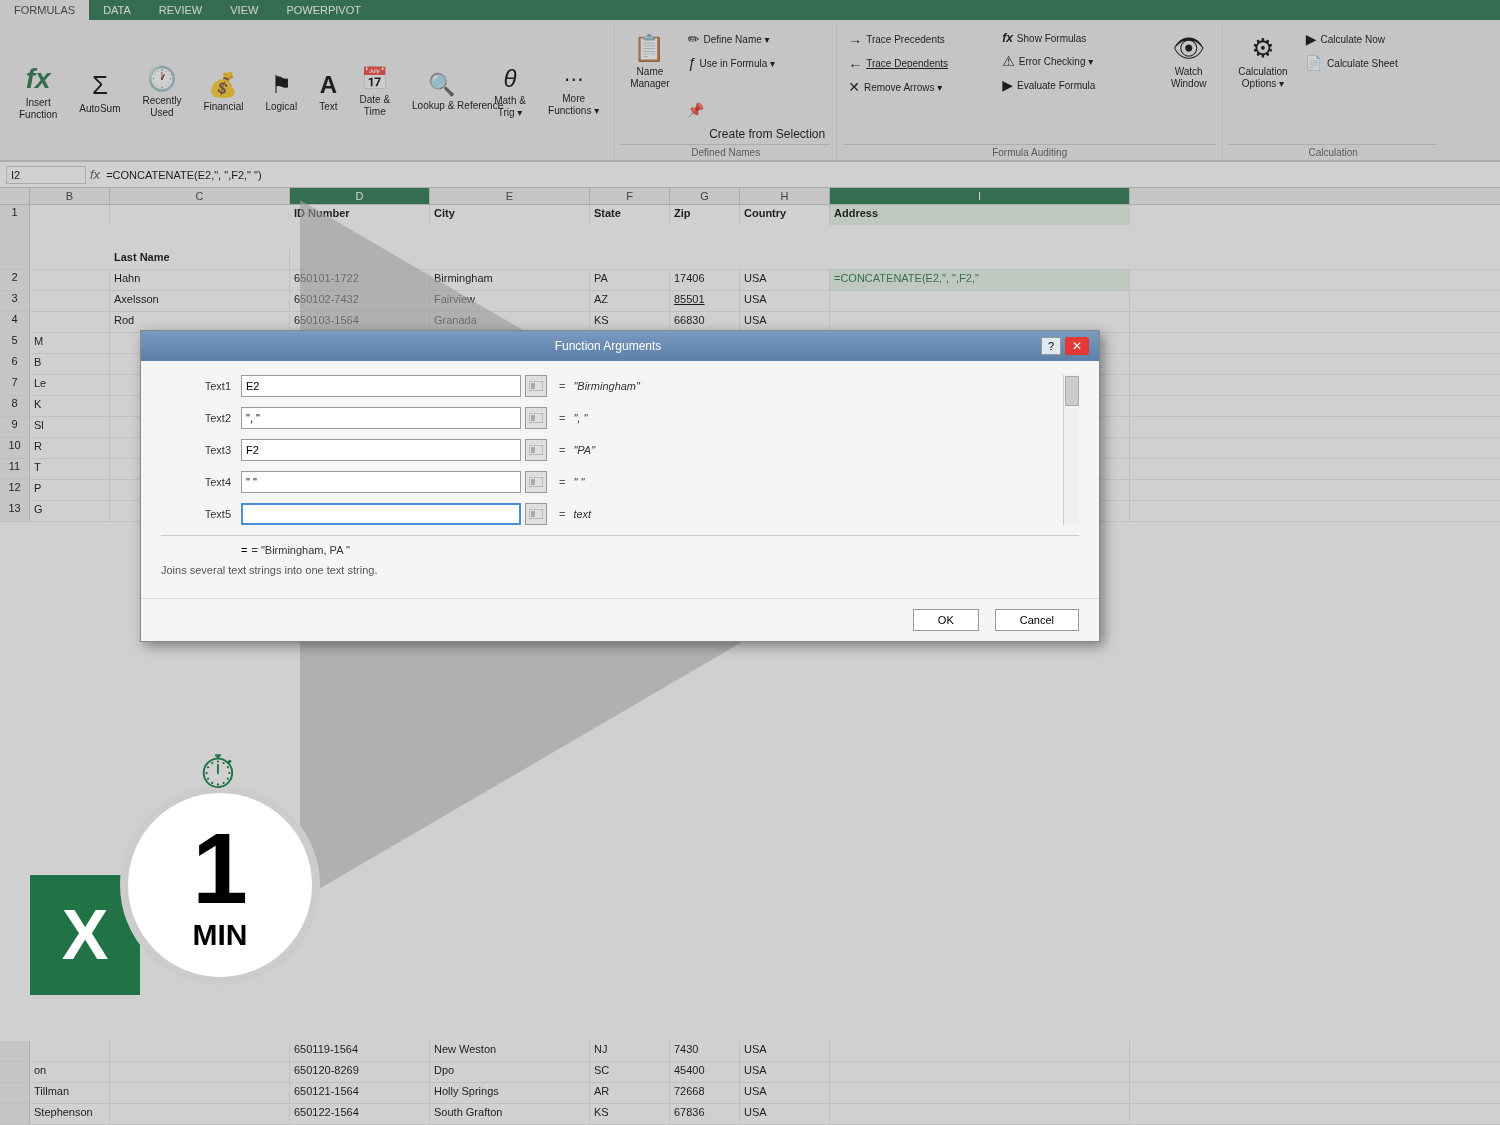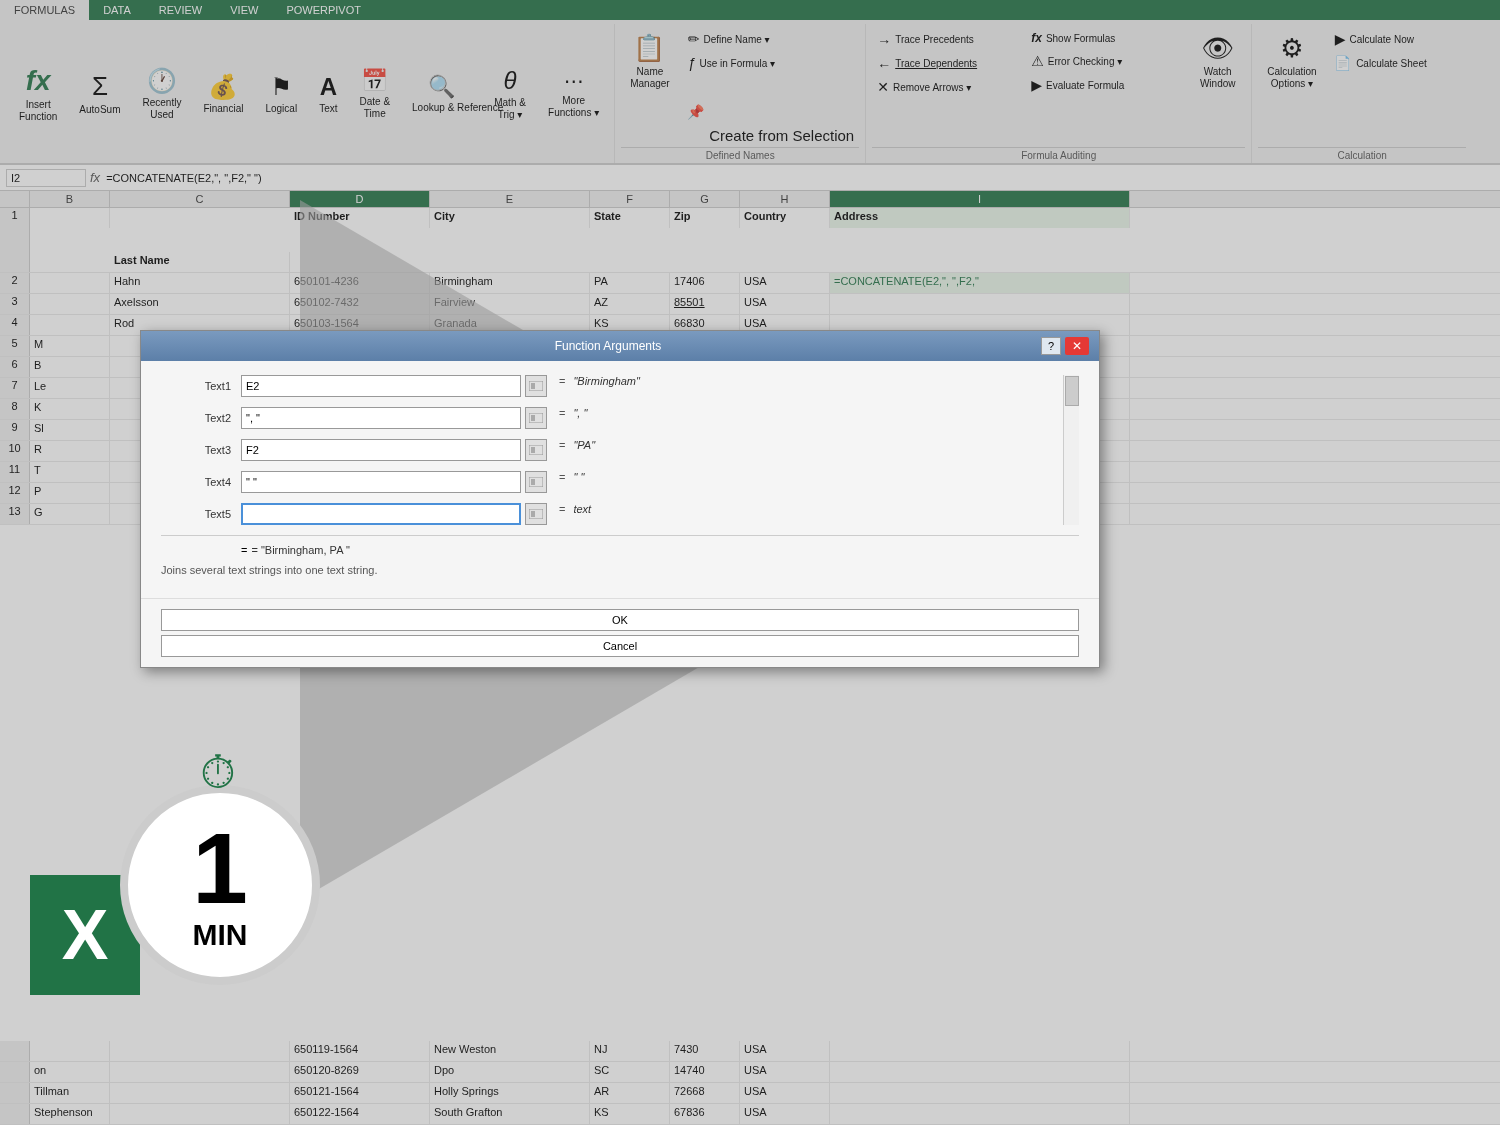--- a/index.html
+++ b/index.html
@@ -43,32 +43,32 @@
     .dialog { position: absolute; top: 330px; left: 140px; width: 960px; background: #f0f4f8; border: 1px solid #888; z-index: 20; box-shadow: 4px 4px 12px rgba(0,0,0,0.4); }
     .dialog-titlebar { background: linear-gradient(to bottom, #7a9abf, #5c7fa8); display: flex; align-items: center; justify-content: space-between; padding: 6px 10px; }
     .dialog-title { color: #fff; font-size: 12px; font-weight: normal; flex: 1; text-align: center; }
     .dialog-controls { display: flex; gap: 4px; }
     .dialog-help { background: #e0e8f0; border: 1px solid #999; width: 20px; height: 18px; display: flex; align-items: center; justify-content: center; font-size: 11px; cursor: pointer; }
     .dialog-close { background: #e53935; border: none; width: 24px; height: 18px; display: flex; align-items: center; justify-content: center; color: #fff; font-size: 12px; cursor: pointer; border-radius: 2px; }
     .dialog-body { padding: 14px 20px; background: #f5f5f5; }
     .dialog-func-name { font-weight: bold; font-size: 12px; margin-bottom: 12px; }
     .arg-row { display: flex; align-items: center; margin-bottom: 10px; }
     .arg-label { width: 80px; font-size: 11px; color: #333; text-align: right; padding-right: 10px; }
-    .arg-input-wrap { display: flex; gap: 4px; flex: 1; }
+    .arg-input-wrap { display: flex; align-items: center; gap: 4px; flex: 1; }
     .arg-input { border: 1px solid #999; padding: 2px 4px; font-size: 11px; width: 280px; height: 22px; }
     .arg-ref-btn { background: #e0e0e0; border: 1px solid #999; width: 22px; height: 22px; display: flex; align-items: center; justify-content: center; cursor: pointer; font-size: 9px; }
     .arg-eq { font-size: 11px; color: #555; margin-left: 8px; }
     .arg-val { font-size: 11px; color: #333; font-style: italic; margin-left: 4px; }
     .scrollbar-area { position: absolute; right: 0; top: 0; bottom: 0; width: 16px; background: #f0f0f0; border-left: 1px solid #ccc; }
     .scrollbar-thumb { background: #ccc; border: 1px solid #aaa; width: 14px; height: 30px; margin: 1px; }
     .dialog-result-row { display: flex; align-items: center; margin: 6px 0; font-size: 11px; border-top: 1px solid #ccc; padding-top: 8px; }
     .dialog-desc-top { font-size: 11px; color: #555; margin: 8px 0; }
     .dialog-desc-bottom { font-size: 11px; color: #333; margin: 6px 0; line-height: 1.5; }
     .dialog-result-val { font-size: 11px; color: #333; margin-left: 4px; }
-    .dialog-footer { display: flex; justify-content: flex-end; gap: 4px; padding: 10px 20px; background: #f5f5f5; border-top: 1px solid #ddd; flex-direction: column; }
+    .dialog-footer { display: flex; justify-content: flex-end; gap: 16px; padding: 10px 20px; background: #f5f5f5; border-top: 1px solid #ddd; }
     .dialog-btn { background: #fff; border: 1px solid #999; padding: 4px 24px; font-size: 11px; cursor: pointer; }
 
     .large-btn { display: flex; flex-direction: column; align-items: center; justify-content: center; padding: 4px 8px; cursor: pointer; border: 1px solid transparent; border-radius: 2px; min-width: 55px; height: 70px; }
     .large-btn .icon { font-size: 28px; }
     .large-btn .label { font-size: 10px; text-align: center; margin-top: 2px; white-space: nowrap; max-width: 60px; line-height: 1.2; }
   </style>
 </head>
 <body>
 
 <div class="ribbon">
@@ -139,21 +139,21 @@
           <div class="ribbon-btn ribbon-btn-small" style="border:1px solid transparent;">
             <span style="font-size:14px;">✏</span>
             <span style="font-size:10px;">Define Name ▾</span>
           </div>
           <div class="ribbon-btn ribbon-btn-small" style="border:1px solid transparent;">
             <span style="font-size:14px;font-style:italic;">ƒ</span>
             <span style="font-size:10px;">Use in Formula ▾</span>
           </div>
           <div class="ribbon-btn ribbon-btn-small" style="border:1px solid transparent;">
             <span style="font-size:14px;">📌</span>
-            <span style="font-size:15px;margin-top:48px;">Create from Selection</span>
+            <span style="font-size:12px;margin-top:48px;">Create from Selection</span>
           </div>
         </div>
       </div>
       <div style="font-size:10px;color:#555;text-align:center;border-top:1px solid #ccc;margin-top:auto;padding-top:2px;">Defined Names</div>
     </div>
 
     <div style="display:flex;flex-direction:column;padding:2px 6px;border-right:1px solid #ddd;min-width:320px;">
       <div style="display:flex;align-items:flex-start;gap:4px;flex:1;">
 
         <div style="display:flex;flex-direction:column;gap:2px;min-width:150px;padding-top:2px;">
@@ -248,21 +248,21 @@
     <div class="cell header-cell" style="min-width:80px;">State</div>
     <div class="cell header-cell" style="min-width:70px;">Zip</div>
     <div class="cell header-cell" style="min-width:90px;">Country</div>
     <div class="cell header-cell" style="min-width:300px;background:#e8f5e9;">Address</div>
   </div>
 
   <div class="grid-row">
     <div class="row-num">2</div>
     <div class="cell" style="min-width:80px;"></div>
     <div class="cell" style="min-width:180px;">Hahn</div>
-    <div class="cell" style="min-width:140px;">650101-4236</div>
+    <div class="cell" style="min-width:140px;">650101-1722</div>
     <div class="cell" style="min-width:160px;">Birmingham</div>
     <div class="cell" style="min-width:80px;">PA</div>
     <div class="cell" style="min-width:70px;">17406</div>
     <div class="cell" style="min-width:90px;">USA</div>
     <div class="cell" style="min-width:300px;background:#e8f5e9;color:#217346;">=CONCATENATE(E2,", ",F2,"</div>
   </div>
 
   <div class="grid-row">
     <div class="row-num">3</div>
     <div class="cell" style="min-width:80px;"></div>
@@ -516,21 +516,21 @@
     <div class="cell" style="min-width:90px;">USA</div>
     <div class="cell" style="min-width:300px;"></div>
   </div>
   <div class="grid-row">
     <div class="row-num"></div>
     <div class="cell" style="min-width:80px;">on</div>
     <div class="cell" style="min-width:180px;"></div>
     <div class="cell" style="min-width:140px;">650120-8269</div>
     <div class="cell" style="min-width:160px;">Dpo</div>
     <div class="cell" style="min-width:80px;">SC</div>
-    <div class="cell" style="min-width:70px;">14740</div>
+    <div class="cell" style="min-width:70px;">45400</div>
     <div class="cell" style="min-width:90px;">USA</div>
     <div class="cell" style="min-width:300px;"></div>
   </div>
   <div class="grid-row">
     <div class="row-num"></div>
     <div class="cell" style="min-width:80px;">Tillman</div>
     <div class="cell" style="min-width:180px;"></div>
     <div class="cell" style="min-width:140px;">650121-1564</div>
     <div class="cell" style="min-width:160px;">Holly Springs</div>
     <div class="cell" style="min-width:80px;">AR</div>

